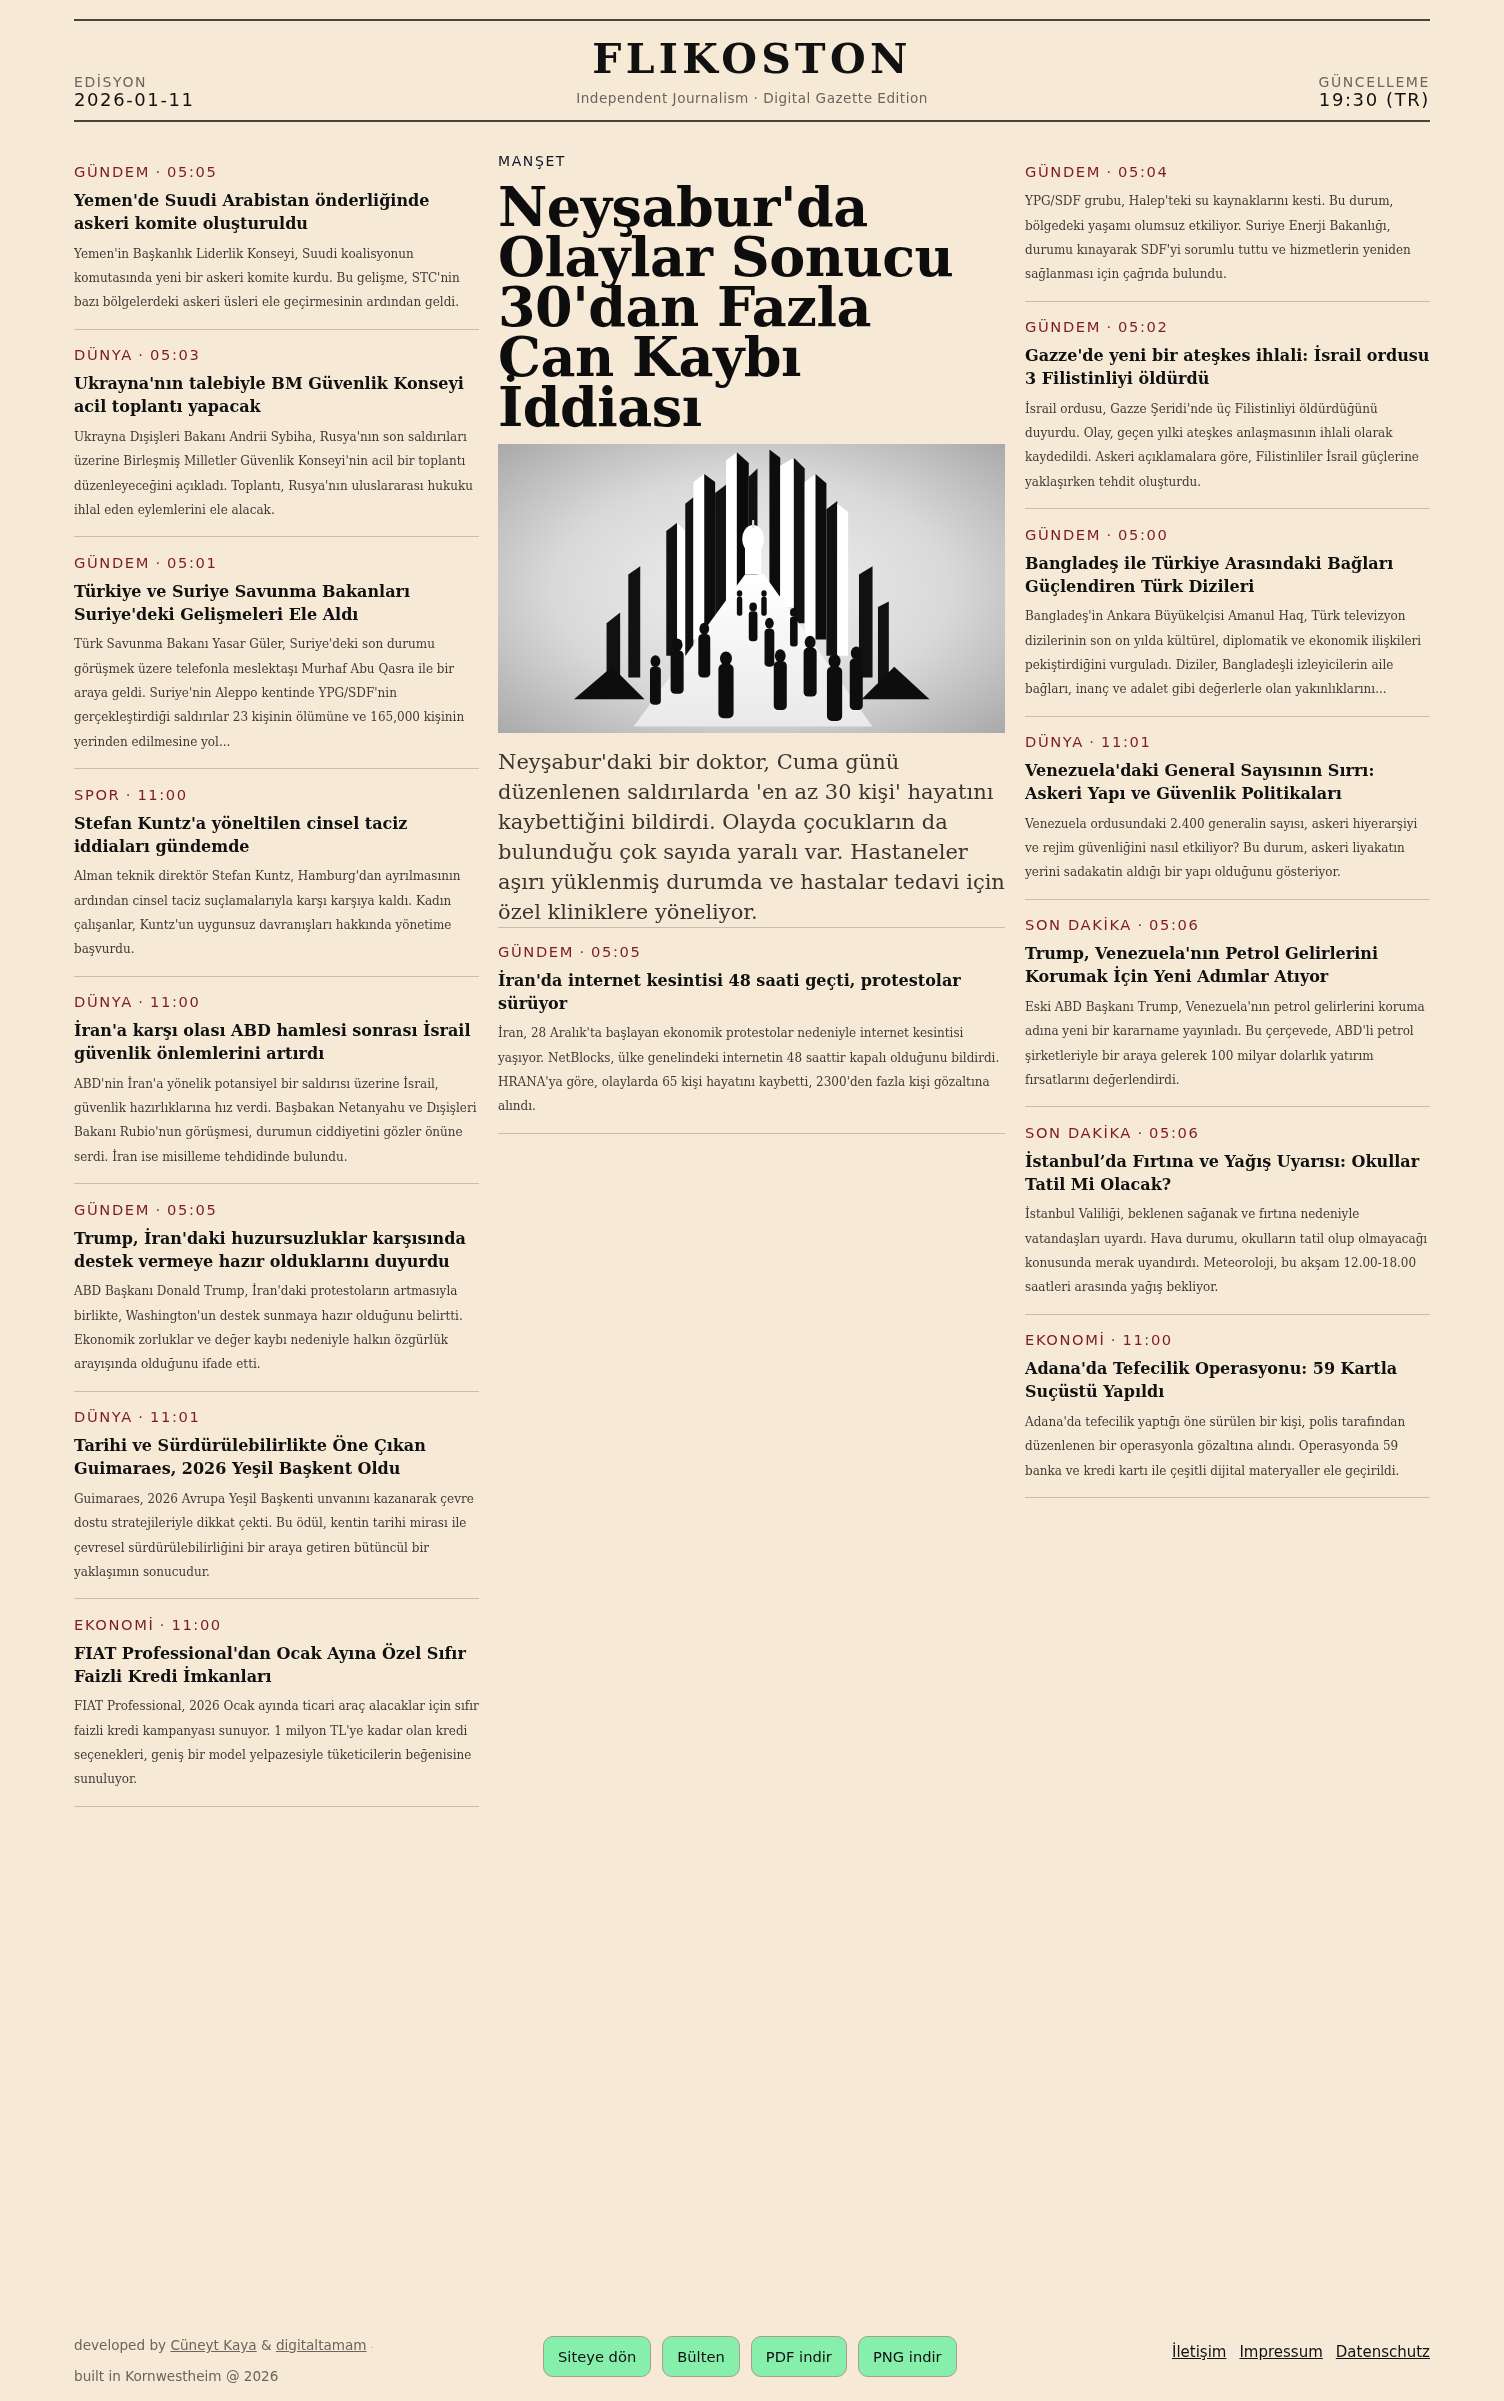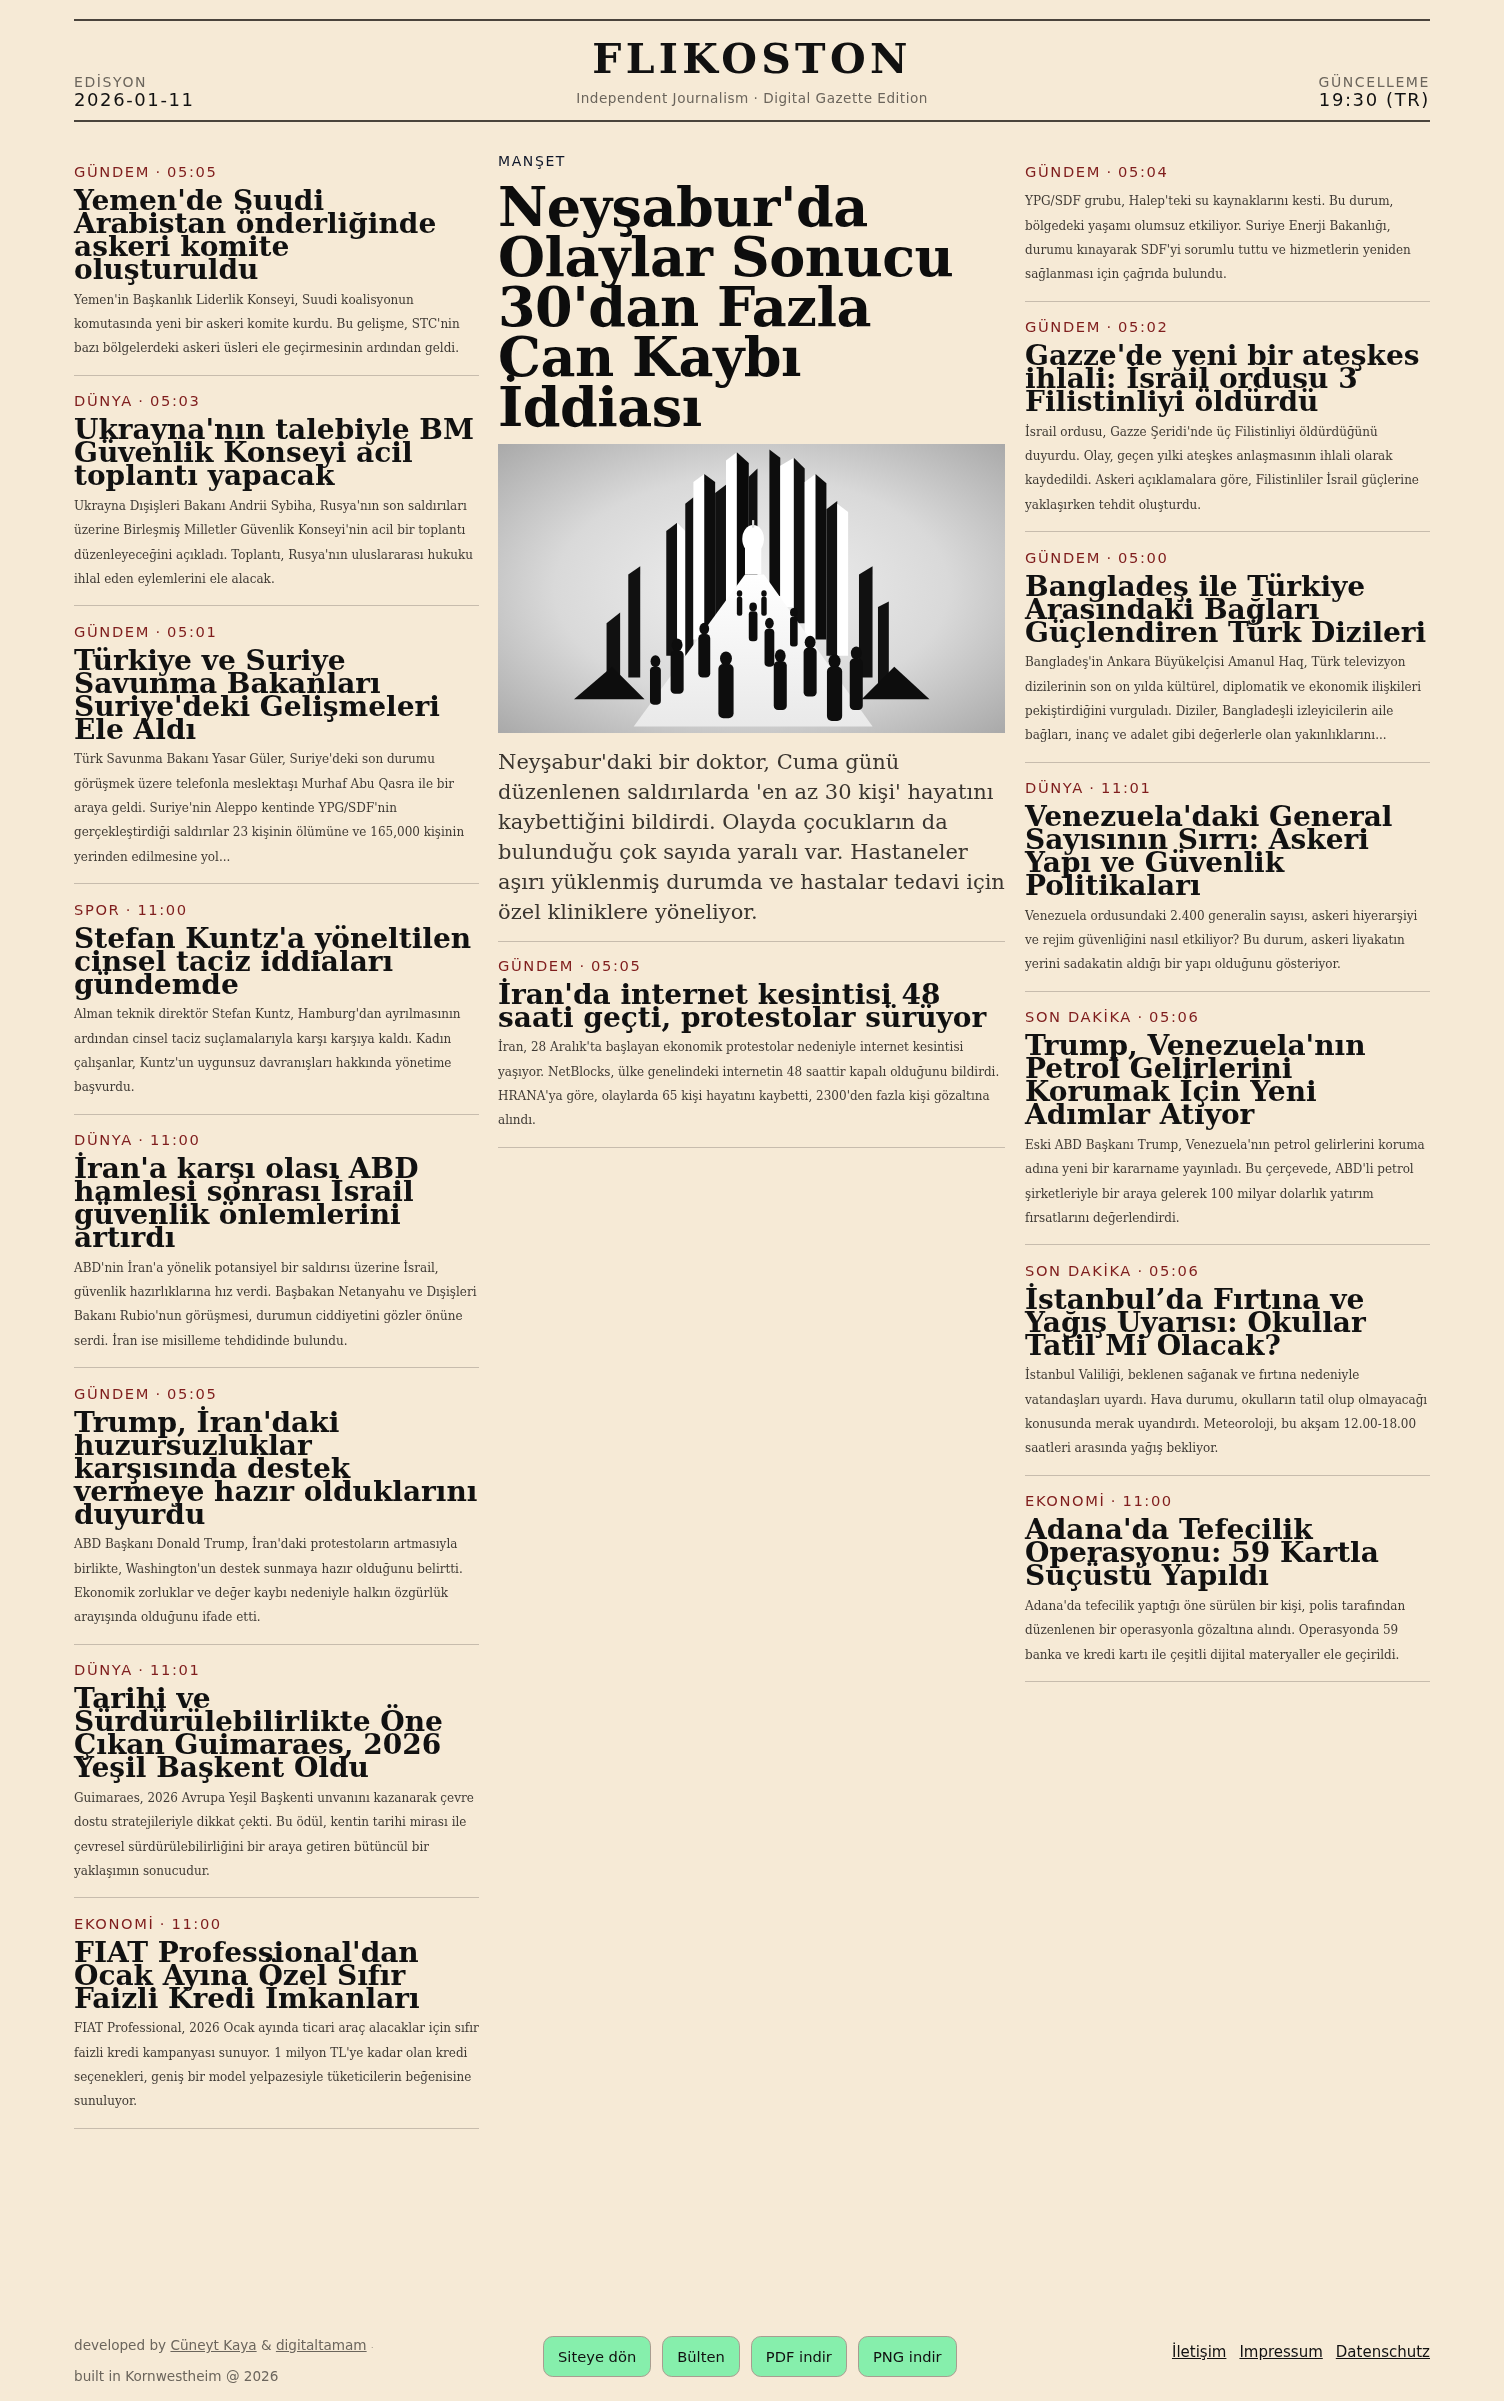--- a/index.html
+++ b/index.html
@@ -49,21 +49,21 @@
 
   .article { border-bottom: 1.6px solid #c7bcad; padding-bottom: 14px; margin-bottom: 16.3px; }
   .meta {
     font-family: "DejaVu Sans", sans-serif;
     font-size: 14.7px; color: #7f1d1d; letter-spacing: 1.6px;
     line-height: 18.5px; margin-bottom: 7.6px;
   }
   .meta .dot { margin: 0 5.4px; }
   .headline {
     font-family: "DejaVu Serif", serif;
-    font-size: 28px; font-weight: bold; color: #111;
+    font-size: 16px; font-weight: bold; color: #111;
     line-height: 23px; margin-bottom: 6.5px;
   }
   .body-text {
     font-family: "DejaVu Serif", serif;
     font-size: 12px; color: #3f3a34; line-height: 24.4px;
   }
 
   
   .lead-kicker {
     font-family: "DejaVu Sans", sans-serif;
@@ -76,21 +76,21 @@
     letter-spacing: -0.5px; margin-bottom: 12px;
   }
   .lead-image {
     width: 507px; height: 289px; margin-bottom: 14px;
     background: radial-gradient(ellipse at center, #f0f0f0 0%, #d9d9d9 55%, #a9a9a9 100%);
     position: relative; overflow: hidden;
   }
   .lead-summary {
     font-family: "DejaVu Serif", serif;
     font-size: 21px; color: #3a352f; line-height: 30px;
-    padding-bottom: 14px; border-bottom: 1.6px solid #c7bcad; margin-bottom: 15px;
+    border-bottom: 1.6px solid #c7bcad; margin-bottom: 15px;
   }
 
   
   .footer { position: absolute; top: 2331px; left: 74px; width: 1356px; height: 49px; text-decoration: underline; }
   .foot-left {
     position: absolute; left: 0; top: 0;
     font-family: "DejaVu Sans", sans-serif; font-size: 13.6px; color: #6b655c; line-height: 28px;
   }
   .foot-left a { color: #6b655c; text-decoration: underline; }
   .foot-buttons { position: absolute; left: 469px; top: 4.9px; display: flex; gap: 11px; }

